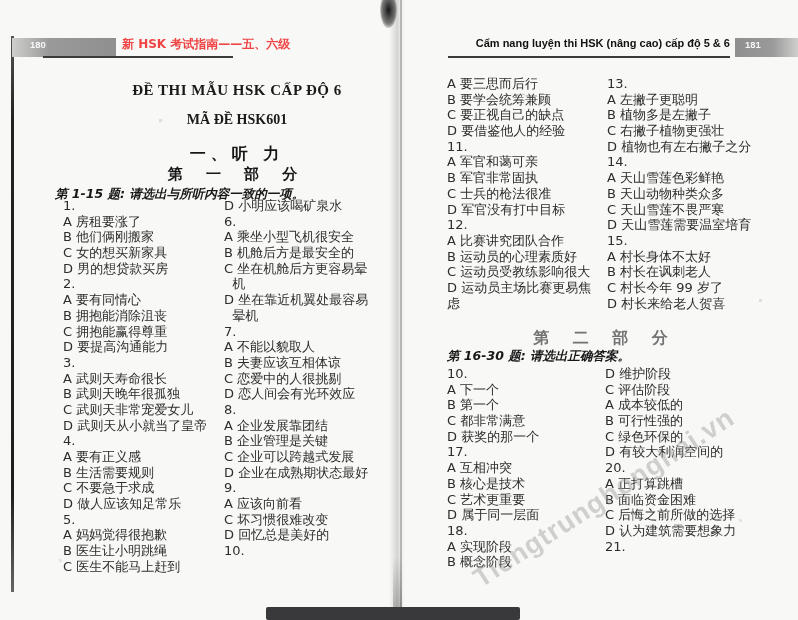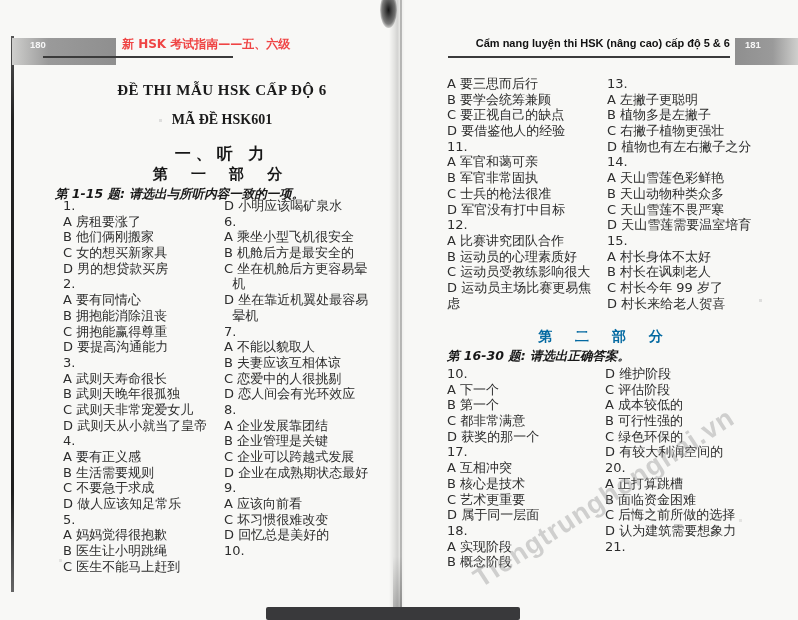--- a/index.html
+++ b/index.html
@@ -1,40 +1,40 @@
 <!DOCTYPE html>
 <html><head>
 <meta charset="utf-8">
 <style>
   html,body{margin:0;padding:0;background:#e9e9e7;}
   .scan{position:relative;width:798px;height:620px;background:#f8f8f6;overflow:hidden;
         font-family:"DejaVu Sans",sans-serif;color:#2b2b2b;}
   .abs{position:absolute;}
   
-  .badge{height:27px;line-height:13px;font-family:"Liberation Sans",sans-serif;
+  .badge{height:19px;line-height:13px;font-family:"Liberation Sans",sans-serif;
          font-weight:bold;font-size:9.5px;color:#f7f7f7;}
   .badge-left{left:12px;top:38px;width:104px;padding-left:18px;box-sizing:border-box;
          background:linear-gradient(to right,#cfcfcd,#9a9a9a 35%,#8f8f8f);}
   .badge-right{left:735px;top:38px;width:63px;padding-left:10px;box-sizing:border-box;
          background:linear-gradient(to right,#8f8f8f,#9a9a9a 60%,#cfcfcd);}
   .hdr-cn{left:122px;top:36px;font-weight:bold;font-size:12px;color:#ef4444;white-space:nowrap;}
   .hdr-vn{left:440px;top:37px;width:290px;text-align:right;font-family:"Liberation Sans",sans-serif;
           font-weight:bold;font-size:11px;color:#121212;white-space:nowrap;}
   .rule{height:2px;background:#3b3b3b;}
   .rule-left{left:43px;top:56px;width:190px;}
   .rule-right{left:448px;top:56px;width:282px;}
   
-  .ltr-center{left:0;width:444px;text-align:center;}
+  .ltr-center{left:15px;width:444px;text-align:center;}
   .exam-title{top:82px;font-family:"Liberation Serif",serif;font-weight:bold;font-size:15px;
               letter-spacing:.5px;color:#1a1a1a;}
   .exam-code{top:112px;font-family:"Liberation Serif",serif;font-weight:bold;font-size:14px;color:#1a1a1a;}
   .sec-head{top:144px;font-weight:bold;font-size:16px;letter-spacing:5px;color:#161616;}
   .part-head{top:165px;font-weight:bold;font-size:15px;letter-spacing:9px;color:#161616;}
-  .part2-head{left:445px;top:328px;width:320px;text-align:center;font-weight:bold;font-size:14px;
-              letter-spacing:9px;color:#0369a1;}
+  .part2-head{left:445px;top:328px;width:320px;text-align:center;font-weight:bold;font-size:16px;
+              letter-spacing:9px;color:#737373;}
   .instr{font-weight:bold;font-style:italic;font-size:12.5px;color:#181818;white-space:nowrap;}
   .instr1{left:55px;top:186px;}
   .instr2{left:447px;top:348px;}
   
   .col{font-size:13px;line-height:15.7px;color:#2d2d2d;}
   .col .tline{height:15.7px;white-space:pre;}
   .col-l1{left:63px;top:198px;}
   .col-l2{left:224px;top:198px;}
   .col-r1{left:447px;top:76px;}
   .col-r2{left:607px;top:76px;}

